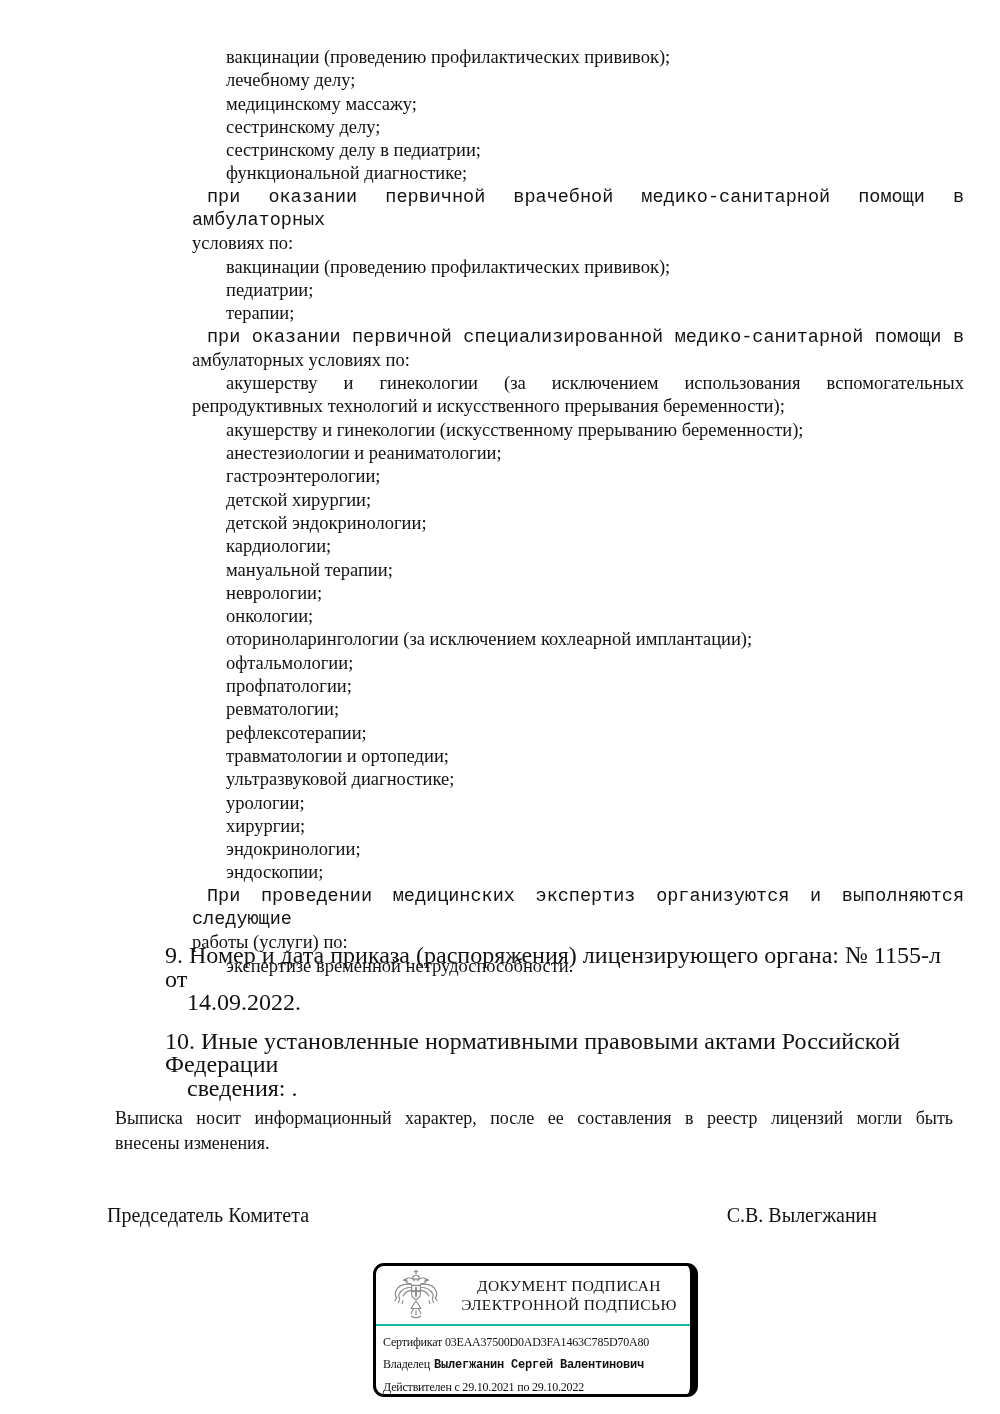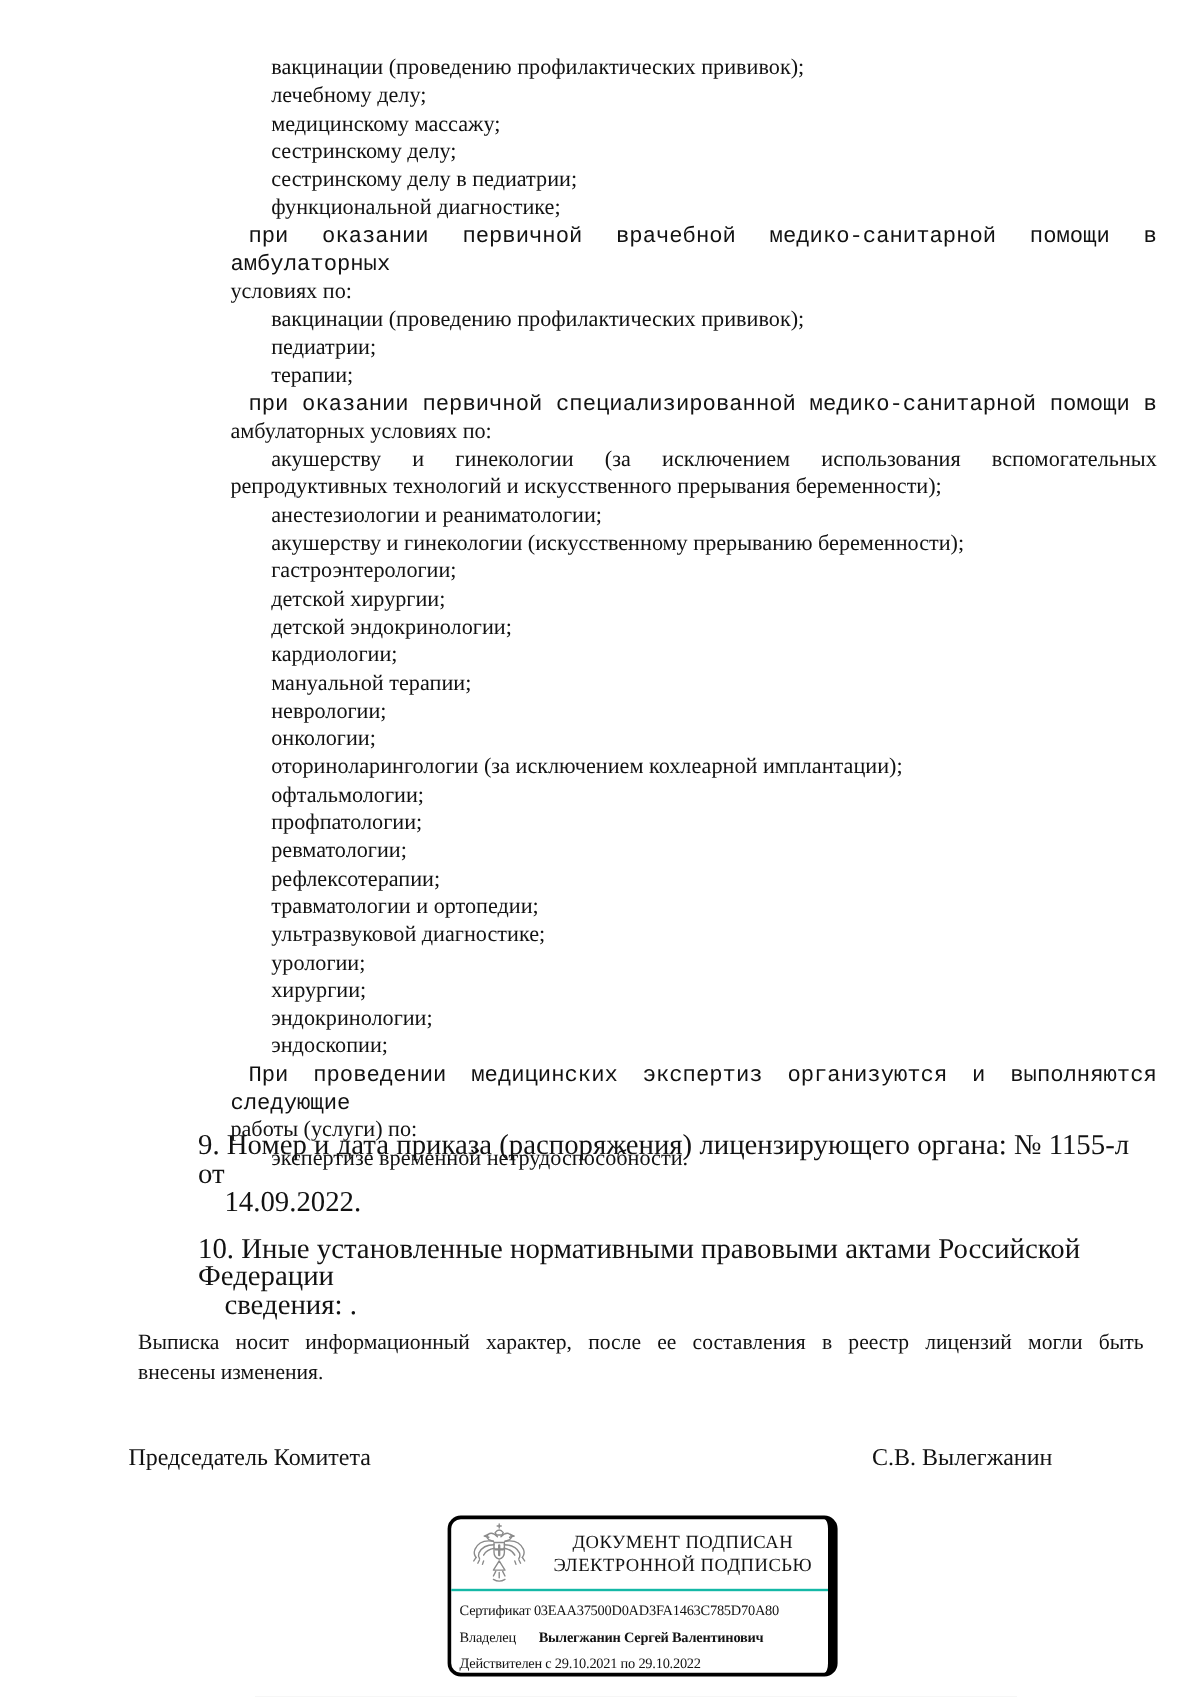--- a/index.html
+++ b/index.html
@@ -24,21 +24,21 @@
   .sig-row{position:absolute;left:107px;top:1203px;width:770px;display:flex;justify-content:space-between;font-size:20px;line-height:25px;}
   
   .stamp{
     position:absolute;left:373px;top:1263px;width:325px;height:134px;box-sizing:border-box;
     border:3px solid #000;border-right-width:8px;border-radius:11px;background:#fff;
   }
   .stamp-top{display:flex;align-items:center;height:60px;box-sizing:border-box;border-bottom:2px solid #14b8a6;}
   .emblem-box{width:80px;display:flex;justify-content:center;align-items:center;}
   .stamp-titles{flex:1;text-align:center;font-size:15.5px;line-height:19.5px;letter-spacing:0.4px;padding-right:8px;}
   .stamp-info{padding:5px 4px 0 7px;font-size:12px;line-height:22px;letter-spacing:-0.2px;white-space:nowrap;}
-  .owner-name{font-weight:bold;margin-left:19px;}
+  .owner-name{font-weight:bold;margin-left:4px;font-family:Liberation Mono, monospace;}
 </style>
 </head>
 <body>
 
 <div class="page">
 
   <div class="services">
       <div class="line item-first">вакцинации (проведению профилактических прививок);</div>
       <div class="line item-first">лечебному делу;</div>
       <div class="line item-first">медицинскому массажу;</div>
@@ -47,22 +47,22 @@
       <div class="line item-first">функциональной диагностике;</div>
       <div class="line para-first stretch">при оказании первичной врачебной медико-санитарной помощи в амбулаторных</div>
       <div class="line">условиях по:</div>
       <div class="line item-first">вакцинации (проведению профилактических прививок);</div>
       <div class="line item-first">педиатрии;</div>
       <div class="line item-first">терапии;</div>
       <div class="line para-first stretch">при оказании первичной специализированной медико-санитарной помощи в</div>
       <div class="line">амбулаторных условиях по:</div>
       <div class="line item-first stretch">акушерству и гинекологии (за исключением использования вспомогательных</div>
       <div class="line">репродуктивных технологий и искусственного прерывания беременности);</div>
+      <div class="line item-first">акушерству и гинекологии (искусственному прерыванию беременности);</div>
       <div class="line item-first">анестезиологии и реаниматологии;</div>
-      <div class="line item-first">акушерству и гинекологии (искусственному прерыванию беременности);</div>
       <div class="line item-first">гастроэнтерологии;</div>
       <div class="line item-first">детской хирургии;</div>
       <div class="line item-first">детской эндокринологии;</div>
       <div class="line item-first">кардиологии;</div>
       <div class="line item-first">мануальной терапии;</div>
       <div class="line item-first">неврологии;</div>
       <div class="line item-first">онкологии;</div>
       <div class="line item-first">оториноларингологии (за исключением кохлеарной имплантации);</div>
       <div class="line item-first">офтальмологии;</div>
       <div class="line item-first">профпатологии;</div>

